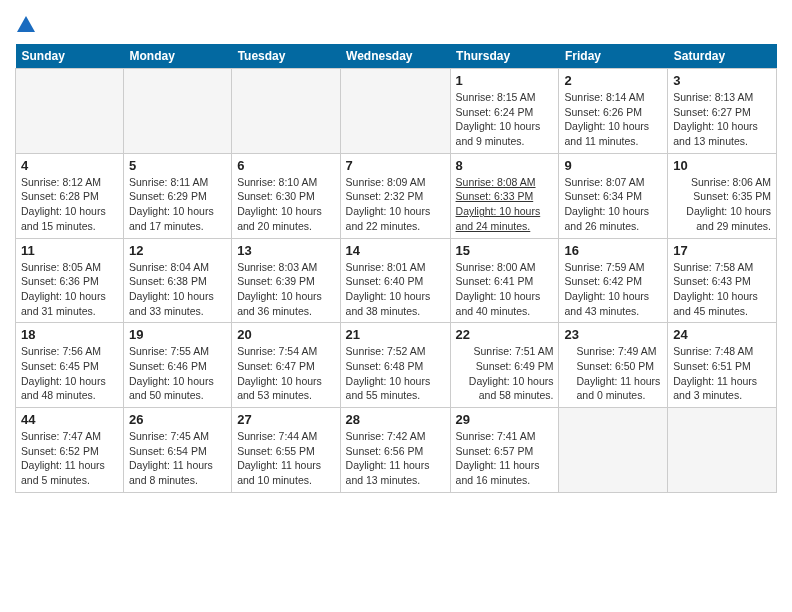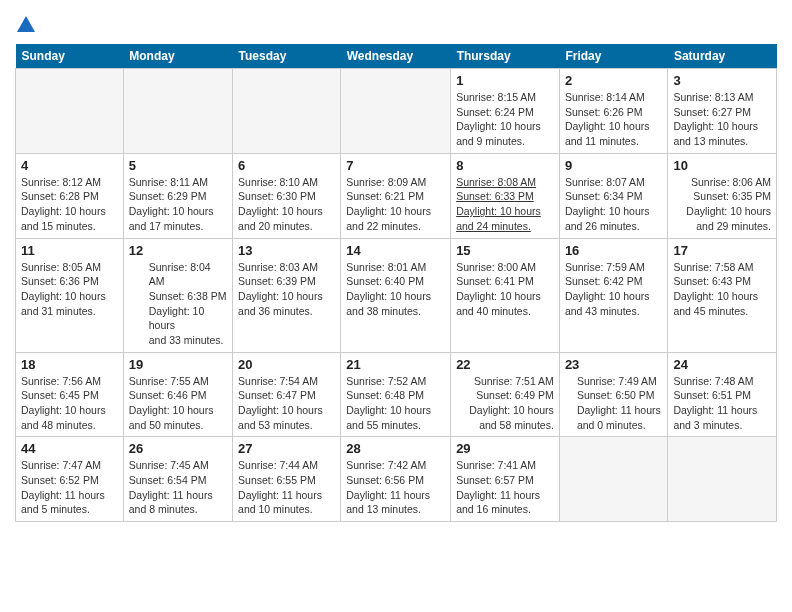--- a/index.html
+++ b/index.html
@@ -167,21 +167,21 @@
         <td>
           <span class="day-num">6</span>
           <div class="day-info" style="white-space: pre-line;">Sunrise: 8:10 AM
 Sunset: 6:30 PM
 Daylight: 10 hours
 and 20 minutes.</div>
         </td>
         <td>
           <span class="day-num">7</span>
           <div class="day-info" style="white-space: pre-line;">Sunrise: 8:09 AM
-Sunset: 6:21 PM
+Sunset: 2:32 PM
 Daylight: 10 hours
 and 22 minutes.</div>
         </td>
         <td>
           <span class="day-num">8</span>
           <div class="day-info" style="white-space: pre-line; text-decoration: underline;">Sunrise: 8:08 AM
 Sunset: 6:33 PM
 Daylight: 10 hours
 and 24 minutes.</div>
         </td>
@@ -203,21 +203,21 @@
       <tr>
         <td>
           <span class="day-num">11</span>
           <div class="day-info" style="white-space: pre-line;">Sunrise: 8:05 AM
 Sunset: 6:36 PM
 Daylight: 10 hours
 and 31 minutes.</div>
         </td>
         <td>
           <span class="day-num">12</span>
-          <div class="day-info" style="white-space: pre-line; margin-left: 20px;">Sunrise: 8:04 AM
+          <div class="day-info" style="white-space: pre-line;">Sunrise: 8:04 AM
 Sunset: 6:38 PM
 Daylight: 10 hours
 and 33 minutes.</div>
         </td>
         <td>
           <span class="day-num">13</span>
           <div class="day-info" style="white-space: pre-line;">Sunrise: 8:03 AM
 Sunset: 6:39 PM
 Daylight: 10 hours
 and 36 minutes.</div>

